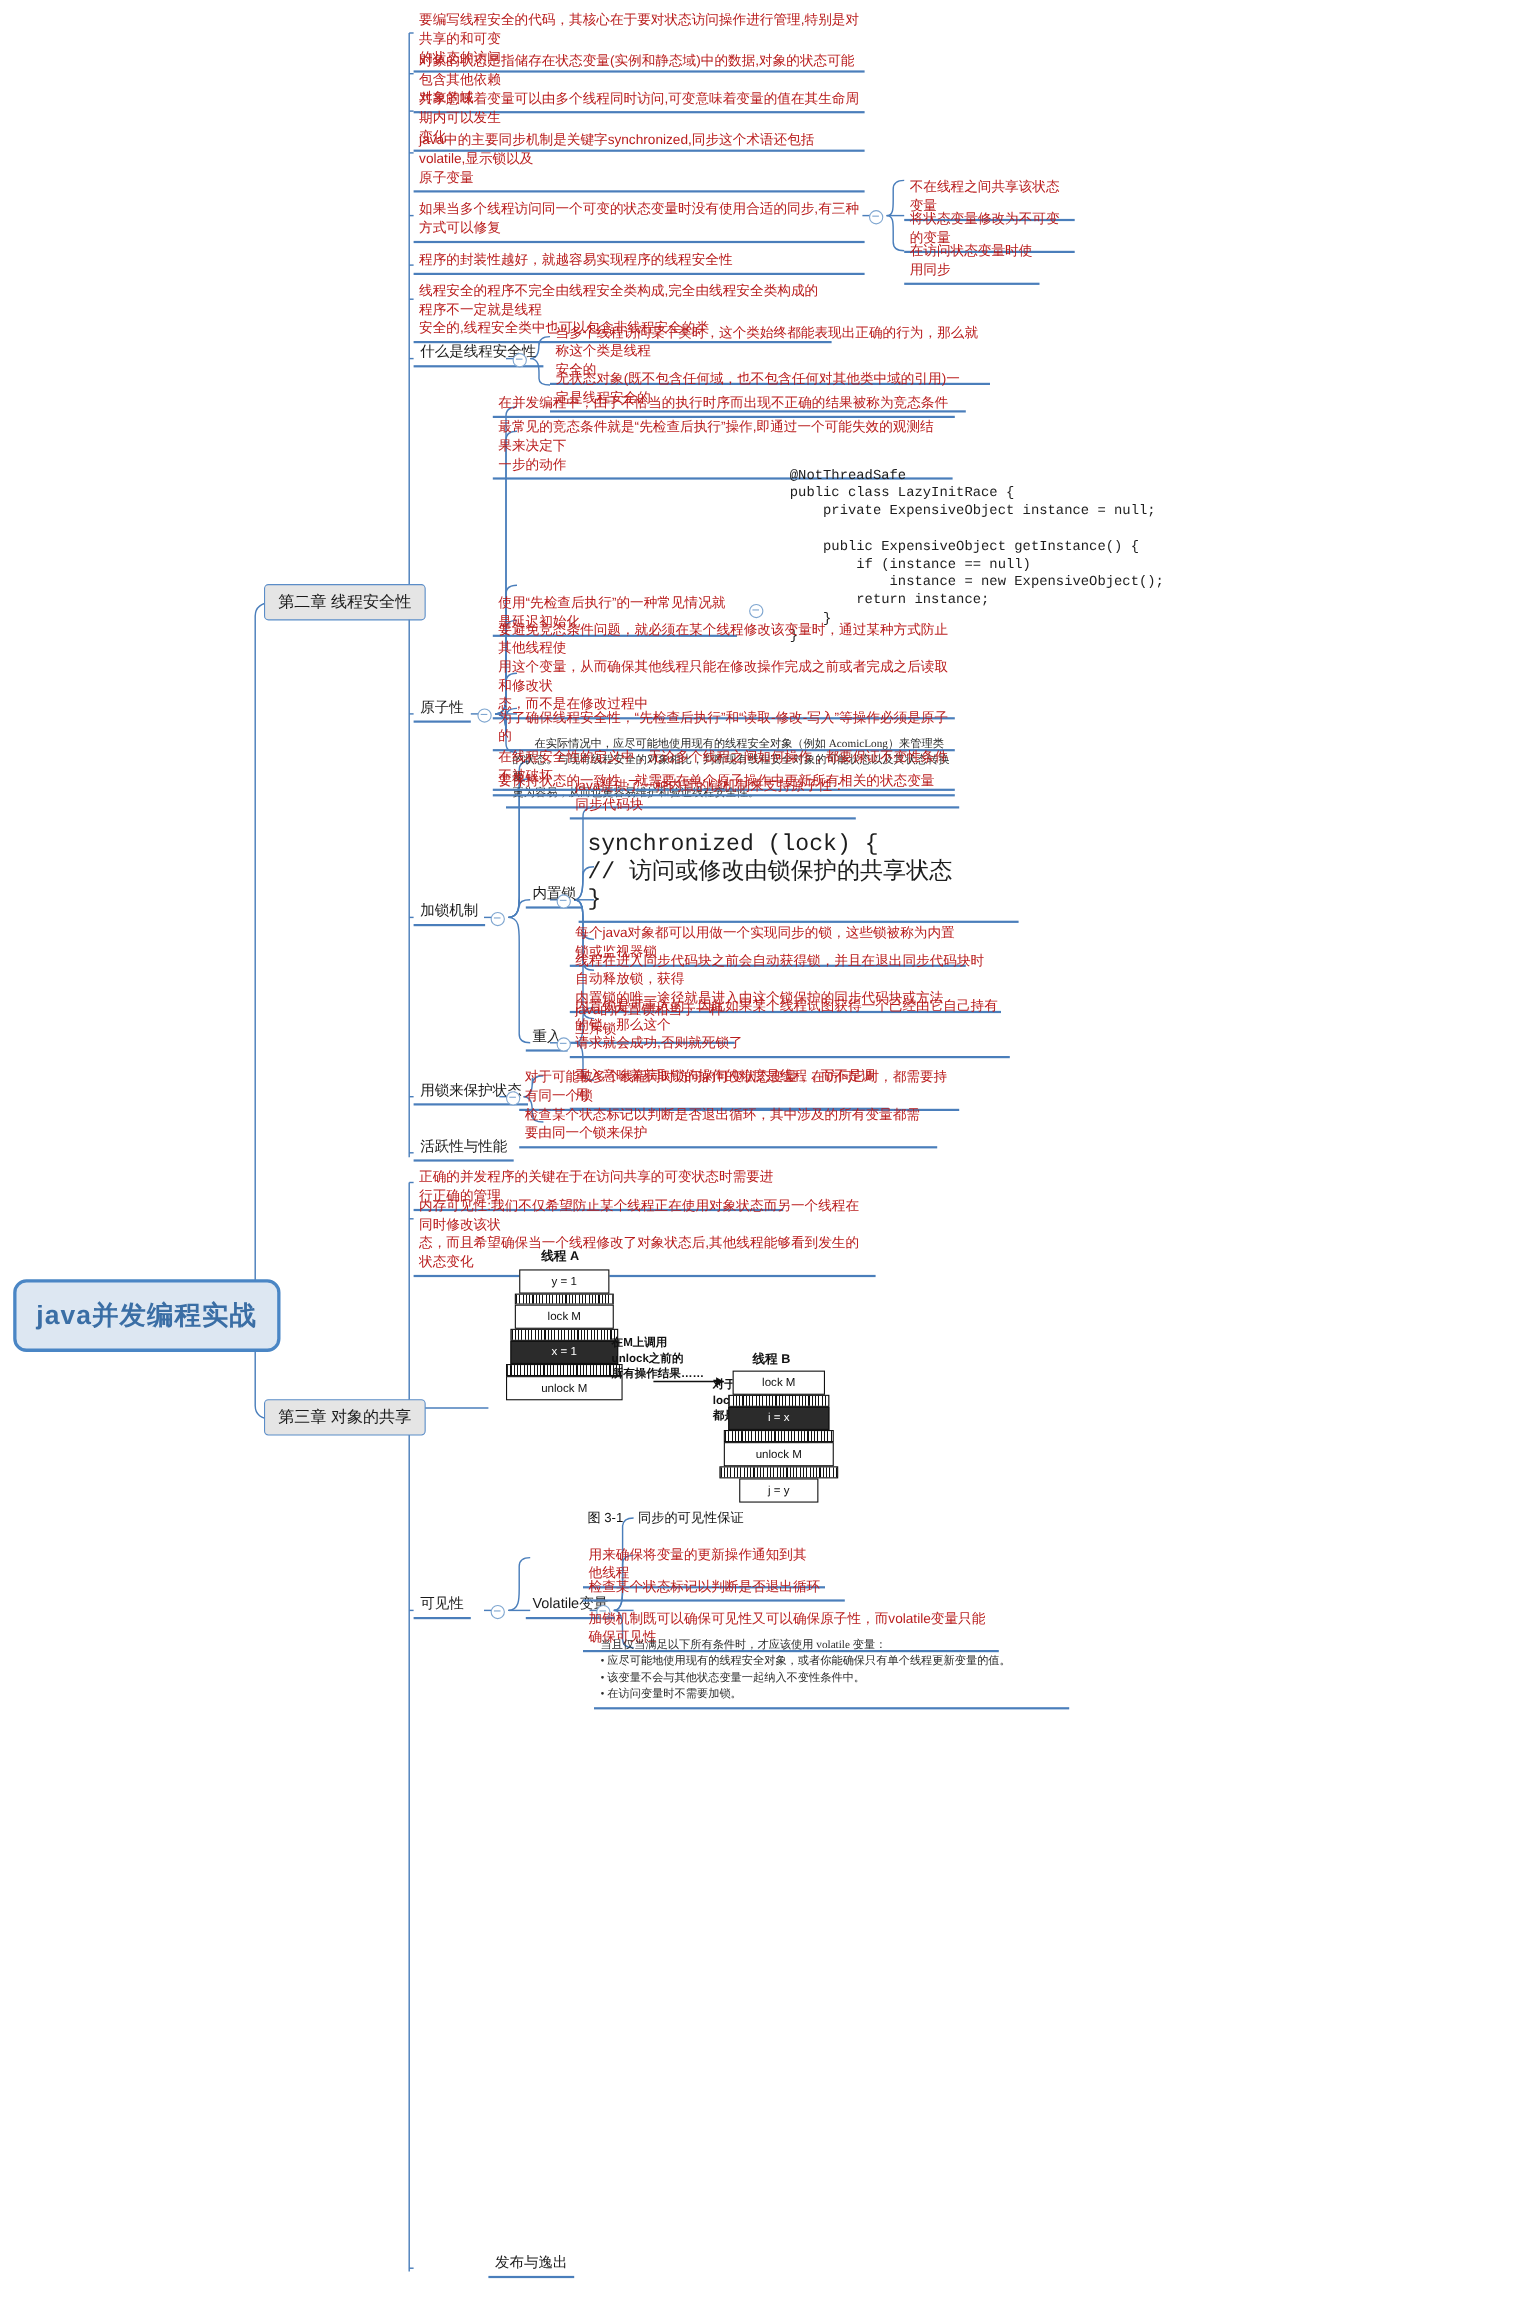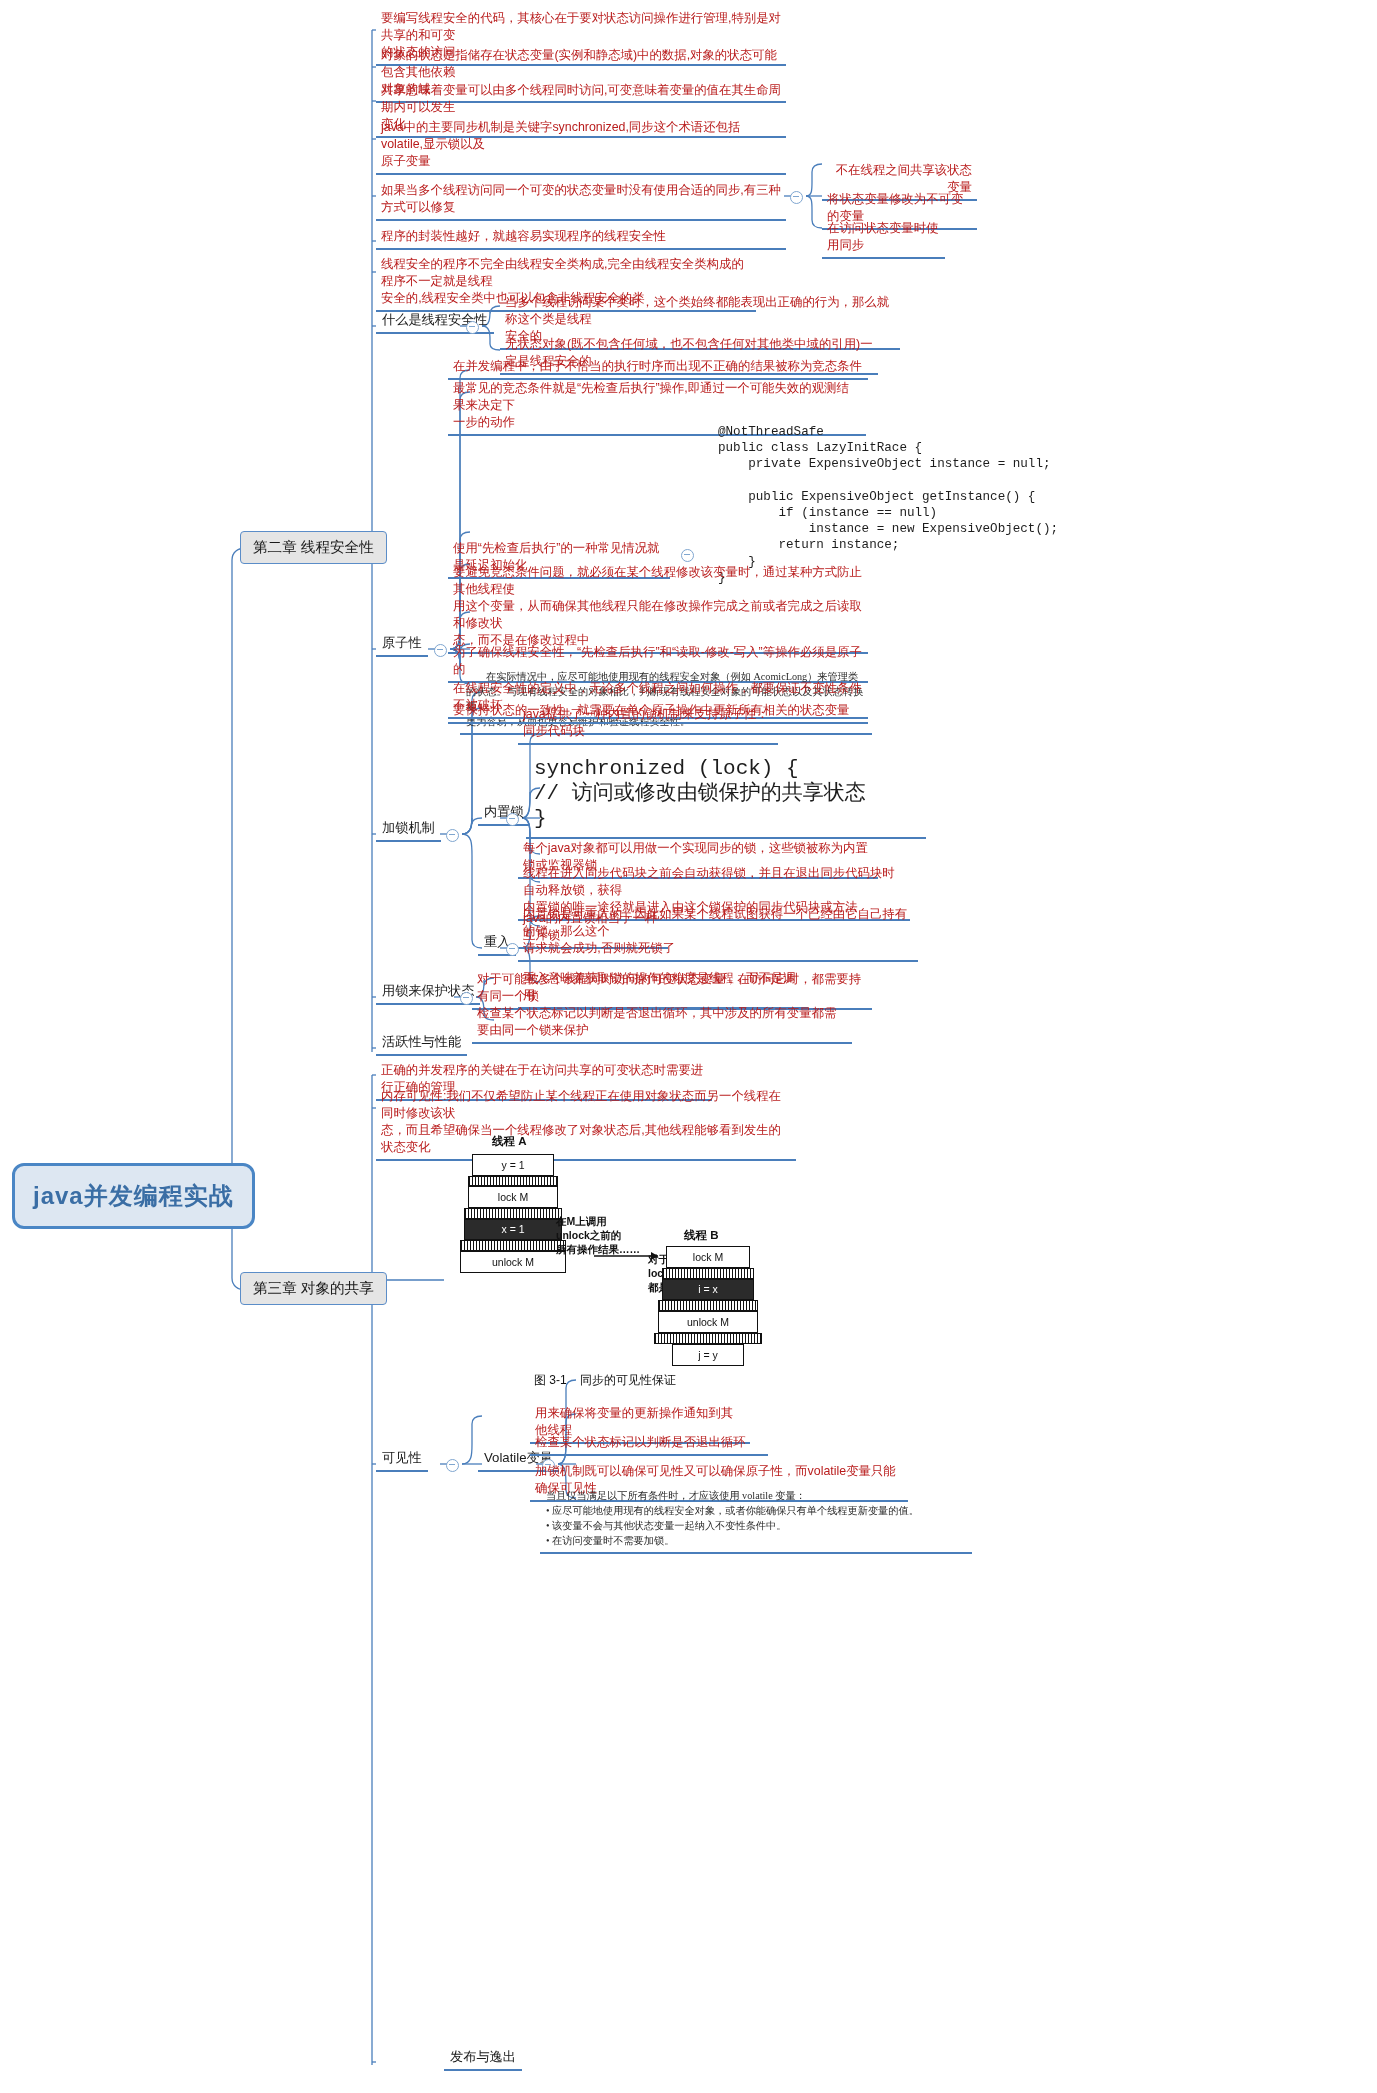--- a/index.html
+++ b/index.html
@@ -141,21 +141,21 @@
 的状态的访问</div>
 <div class="node leaf" style="left:376px;top:45px;width:410px;">对象的状态是指储存在状态变量(实例和静态域)中的数据,对象的状态可能包含其他依赖
 对象的域</div>
 <div class="node leaf" style="left:376px;top:80px;width:410px;">共享意味着变量可以由多个线程同时访问,可变意味着变量的值在其生命周期内可以发生
 变化</div>
 <div class="node leaf" style="left:376px;top:117px;width:410px;">java中的主要同步机制是关键字synchronized,同步这个术语还包括volatile,显示锁以及
 原子变量</div>
 
 <div class="node leaf" style="left:376px;top:180px;width:410px;">如果当多个线程访问同一个可变的状态变量时没有使用合适的同步,有三种方式可以修复</div>
 <div class="toggle" style="left:790px;top:191px;"></div>
-<div class="node leaf" style="left:822px;top:160px;width:155px;text-align:right;">不在线程之间共享该状态变量</div>
+<div class="node leaf" style="left:822px;top:160px;width:155px;">不在线程之间共享该状态变量</div>
 <div class="node leaf" style="left:822px;top:189px;width:155px;">将状态变量修改为不可变的变量</div>
 <div class="node leaf" style="left:822px;top:218px;width:123px;">在访问状态变量时使用同步</div>
 
 <div class="node leaf" style="left:376px;top:226px;width:410px;">程序的封装性越好，就越容易实现程序的线程安全性</div>
 <div class="node leaf" style="left:376px;top:254px;width:380px;">线程安全的程序不完全由线程安全类构成,完全由线程安全类构成的程序不一定就是线程
 安全的,线程安全类中也可以包含非线程安全的类</div>
 
 <div class="node branch" style="left:376px;top:309px;">什么是线程安全性</div>
 <div class="toggle" style="left:466px;top:321px;"></div>
 <div class="node leaf" style="left:500px;top:292px;width:400px;">当多个线程访问某个类时，这个类始终都能表现出正确的行为，那么就称这个类是线程

